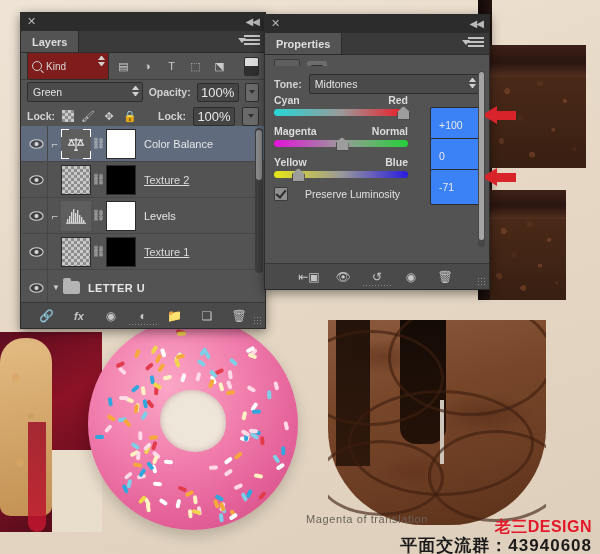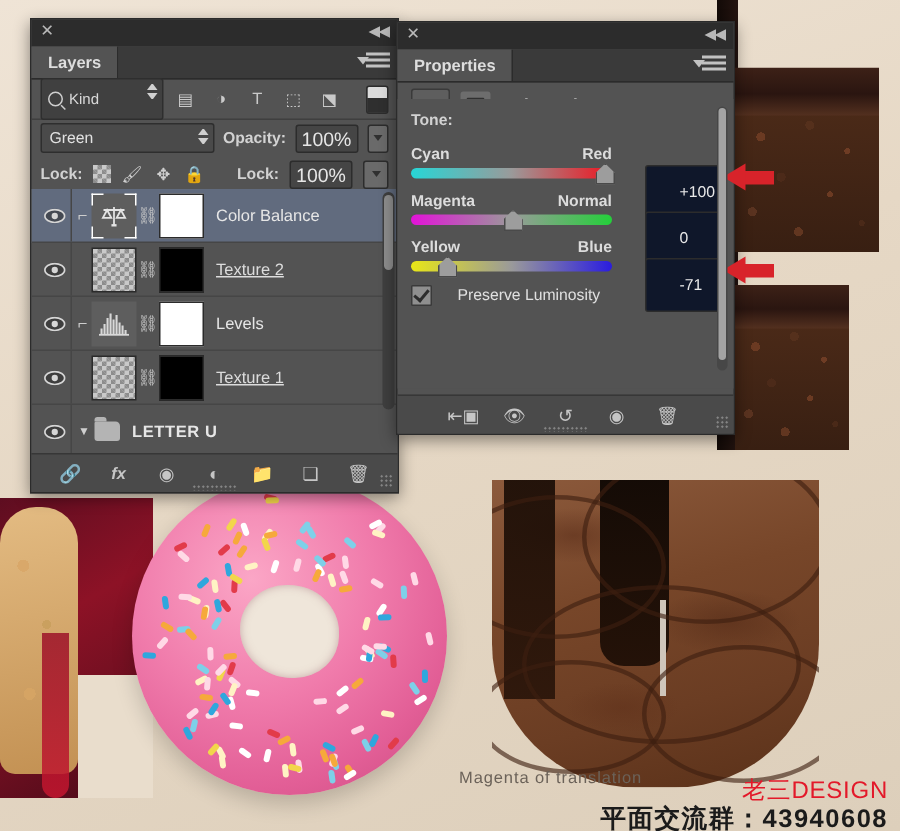--- a/index.html
+++ b/index.html
@@ -77,41 +77,41 @@
   #letter-u .swirl{position:absolute;border:3px solid rgba(62,30,16,.62);border-radius:50%;}
   #letter-u .inner{position:absolute;left:72px;top:-4px;width:46px;height:128px;
     border-radius:0 0 16px 16px;
     background:linear-gradient(180deg,#140b06,#241208);}
   #letter-u .innerhl{position:absolute;left:112px;top:80px;width:4px;height:64px;background:#cfc6bb;}
   #letter-u .darkL{position:absolute;left:8px;top:-4px;width:34px;height:150px;
     background:linear-gradient(180deg,#1a0d06,#2a150a);opacity:.92;}
 
   
   #wm-left{position:absolute;left:306px;top:513px;font-size:11px;color:#6b6259;letter-spacing:.6px;}
-  #wm-brand{position:absolute;right:8px;top:517px;font-size:16px;font-weight:normal;color:#e3192a;letter-spacing:.5px;}
+  #wm-brand{position:absolute;right:8px;top:517px;font-size:16px;font-weight:bold;color:#e3192a;letter-spacing:.5px;}
   #wm-qq{position:absolute;right:8px;top:534px;font-size:17px;font-weight:bold;color:#1b1b1b;letter-spacing:1px;}
 
   
   .panel{position:absolute;background:#535353;border:1px solid #2b2b2b;
     box-shadow:0 3px 10px rgba(0,0,0,.45);}
   .panel-topbar{height:18px;background:#2c2c2c;position:relative;}
   .topbar-x{position:absolute;left:5px;top:3px;width:11px;height:11px;color:#b8b8b8;font-size:11px;line-height:11px;text-align:center;cursor:pointer;}
   .topbar-collapse{position:absolute;right:6px;top:4px;color:#b8b8b8;font-size:10px;line-height:10px;letter-spacing:-1px;}
   .tabrow{height:21px;background:#3a3a3a;display:flex;align-items:stretch;position:relative;border-bottom:1px solid #2b2b2b;}
   .tab{padding:0 11px;display:flex;align-items:center;font-size:11px;font-weight:bold;color:#dedede;
     background:#535353;border-right:1px solid #2b2b2b;}
   .tab.inactive{background:#3a3a3a;color:#9a9a9a;flex:1;border-right:none;}
   .panel-menu{position:absolute;right:5px;top:4px;width:16px;height:13px;}
   .panel-menu i{display:block;height:2px;background:#c2c2c2;margin-bottom:2px;}
   .panel-menu .car{position:absolute;left:-1px;top:2px;border-left:4px solid transparent;border-right:4px solid transparent;border-top:5px solid #c2c2c2;}
 
   
   #layers-panel{left:20px;top:12px;width:244px;height:315px;}
   .filterbar{height:26px;display:flex;align-items:center;padding:0 6px;gap:5px;border-bottom:1px solid #3f3f3f;}
-  .kind-sel{width:72px;height:18px;background:#404040;border:1px solid #2e2e2e;border-radius:2px;
+  .kind-sel{width:72px;height:18px;background:#7f1d1d;border:1px solid #2e2e2e;border-radius:2px;
     display:flex;align-items:center;gap:4px;padding:4px 4px;font-size:10px;color:#d8d8d8;position:relative;}
   .kind-sel .mag{width:8px;height:8px;border:1.4px solid #cfcfcf;border-radius:50%;position:relative;}
   .kind-sel .mag:after{content:"";position:absolute;right:-3px;bottom:-2px;width:4px;height:1.4px;background:#cfcfcf;transform:rotate(45deg);}
   .stepper{position:absolute;right:3px;top:3px;width:7px;height:12px;}
   .stepper i{display:block;border-left:3.5px solid transparent;border-right:3.5px solid transparent;}
   .stepper .up{border-bottom:4px solid #d0d0d0;margin-bottom:2px;}
   .stepper .dn{border-top:4px solid #d0d0d0;}
   .ficon{width:19px;height:18px;display:flex;align-items:center;justify-content:center;color:#cacaca;font-size:11px;}
   .togglebox{margin-left:auto;width:13px;height:17px;border:1px solid #2c2c2c;border-radius:2px;
     background:linear-gradient(180deg,#dcdcdc 0 45%,#2f2f2f 45% 100%);}
@@ -165,31 +165,31 @@
   .grip{position:absolute;right:3px;bottom:3px;width:9px;height:9px;
     background-image:radial-gradient(#8a8a8a 32%,transparent 33%);background-size:3px 3px;}
 
   
   #props-panel{left:264px;top:14px;width:224px;height:274px;}
   .prop-head{height:32px;display:flex;align-items:center;gap:7px;padding:0 9px;border-bottom:1px solid #3f3f3f;}
   .prop-icon{width:24px;height:22px;background:#5e5e5e;border:1px solid #3a3a3a;border-radius:2px;display:flex;align-items:center;justify-content:center;}
   .prop-icon2{width:20px;height:20px;background:#6d6d6d;border-radius:2px;display:flex;align-items:center;justify-content:center;}
   .prop-title{font-size:11.5px;font-weight:bold;color:#e8e8e8;}
   .prop-body{position:absolute;left:0;right:0;top:51px;bottom:30px;background:#535353;padding:8px 9px 0 9px;box-sizing:border-box;}
-  .tonerow{display:flex;align-items:center;gap:7px;margin-bottom:11px;}
+  .tonerow{display:flex;align-items:center;gap:7px;margin-bottom:0;}
   .tone-sel{flex:1;height:18px;background:#4a4a4a;border:1px solid #2e2e2e;border-radius:2px;
     display:flex;align-items:center;padding:0 5px;font-size:10.5px;color:#e2e2e2;position:relative;}
   .ch-block{margin-bottom:9px;position:relative;}
   .ch-labels{display:flex;justify-content:space-between;font-size:10.5px;color:#dcdcdc;font-weight:bold;width:134px;margin-bottom:3px;}
   .ch-slider{width:134px;height:7px;border-radius:4px;position:relative;}
   .ch-thumb{position:absolute;top:-3px;width:11px;height:12px;
     background:#9d9d9d;border:1px solid #4a4a4a;
     clip-path:polygon(50% 0%,100% 45%,100% 100%,0% 100%,0% 45%);}
-  .ch-val{position:absolute;right:0;top:13px;width:50px;height:36px;background:#0f172a;border:1px solid #2c2c2c;border-radius:2px;
-    display:flex;align-items:center;font-size:10.5px;color:#e9e9e9;padding-left:22px;box-sizing:border-box;}
+  .ch-val{position:absolute;right:0;top:13px;width:50px;height:36px;background:#3b82f6;border:1px solid #2c2c2c;border-radius:2px;
+    display:flex;align-items:center;font-size:10.5px;color:#e9e9e9;padding-left:8px;box-sizing:border-box;}
   .preserve{display:flex;align-items:center;gap:17px;margin-top:4px;}
   .cbx{width:12px;height:12px;background:#8f8f8f;border:1px solid #3a3a3a;border-radius:1px;position:relative;}
   .cbx:after{content:"";position:absolute;left:3px;top:0px;width:4px;height:8px;border:solid #2c2c2c;border-width:0 2px 2px 0;transform:rotate(40deg);}
   .preserve-lbl{font-size:10.5px;color:#e0e0e0;}
   .arrow-mark{position:absolute;width:34px;height:18px;}
   .arrow-mark .shaft{position:absolute;right:0;top:5px;width:20px;height:9px;background:#d8232a;}
   .arrow-mark .head{position:absolute;left:0;top:0;border-top:9px solid transparent;border-bottom:9px solid transparent;border-right:15px solid #d8232a;}
 
   .props-scroll{position:absolute;right:4px;top:56px;width:7px;height:176px;background:#474747;border-radius:4px;}
   .props-scroll i{position:absolute;left:1px;top:1px;width:5px;height:168px;background:#a4a4a4;border-radius:3px;display:block;}
@@ -578,20 +578,27 @@
             <rect width="12" height="12" fill="#303030" rx="1"></rect>
             <circle cx="6" cy="6" r="3" fill="#d0d0d0"></circle>
           </svg>
       </div>
       <div class="prop-title">Color Balance</div>
     </div>
 
     <div class="prop-body">
       <div class="tonerow">
         <span class="lbl">Tone:</span>
+        <div class="tone-sel">
+          <span>Midtones</span>
+          <div class="stepper">
+              <i class="up"></i>
+              <i class="dn"></i>
+            </div>
+        </div>
       </div>
       <div id="channels">
           <div class="ch-block">
             <div class="ch-labels">
               <span>Cyan</span>
               <span>Red</span>
             </div>
             <div class="ch-slider" style="background:linear-gradient(90deg,#27d6d6 0%,#9a9a9a 50%,#f0131e 100%);">
               <div class="ch-thumb" style="left:calc(100% - 11px);"></div>
             </div>

